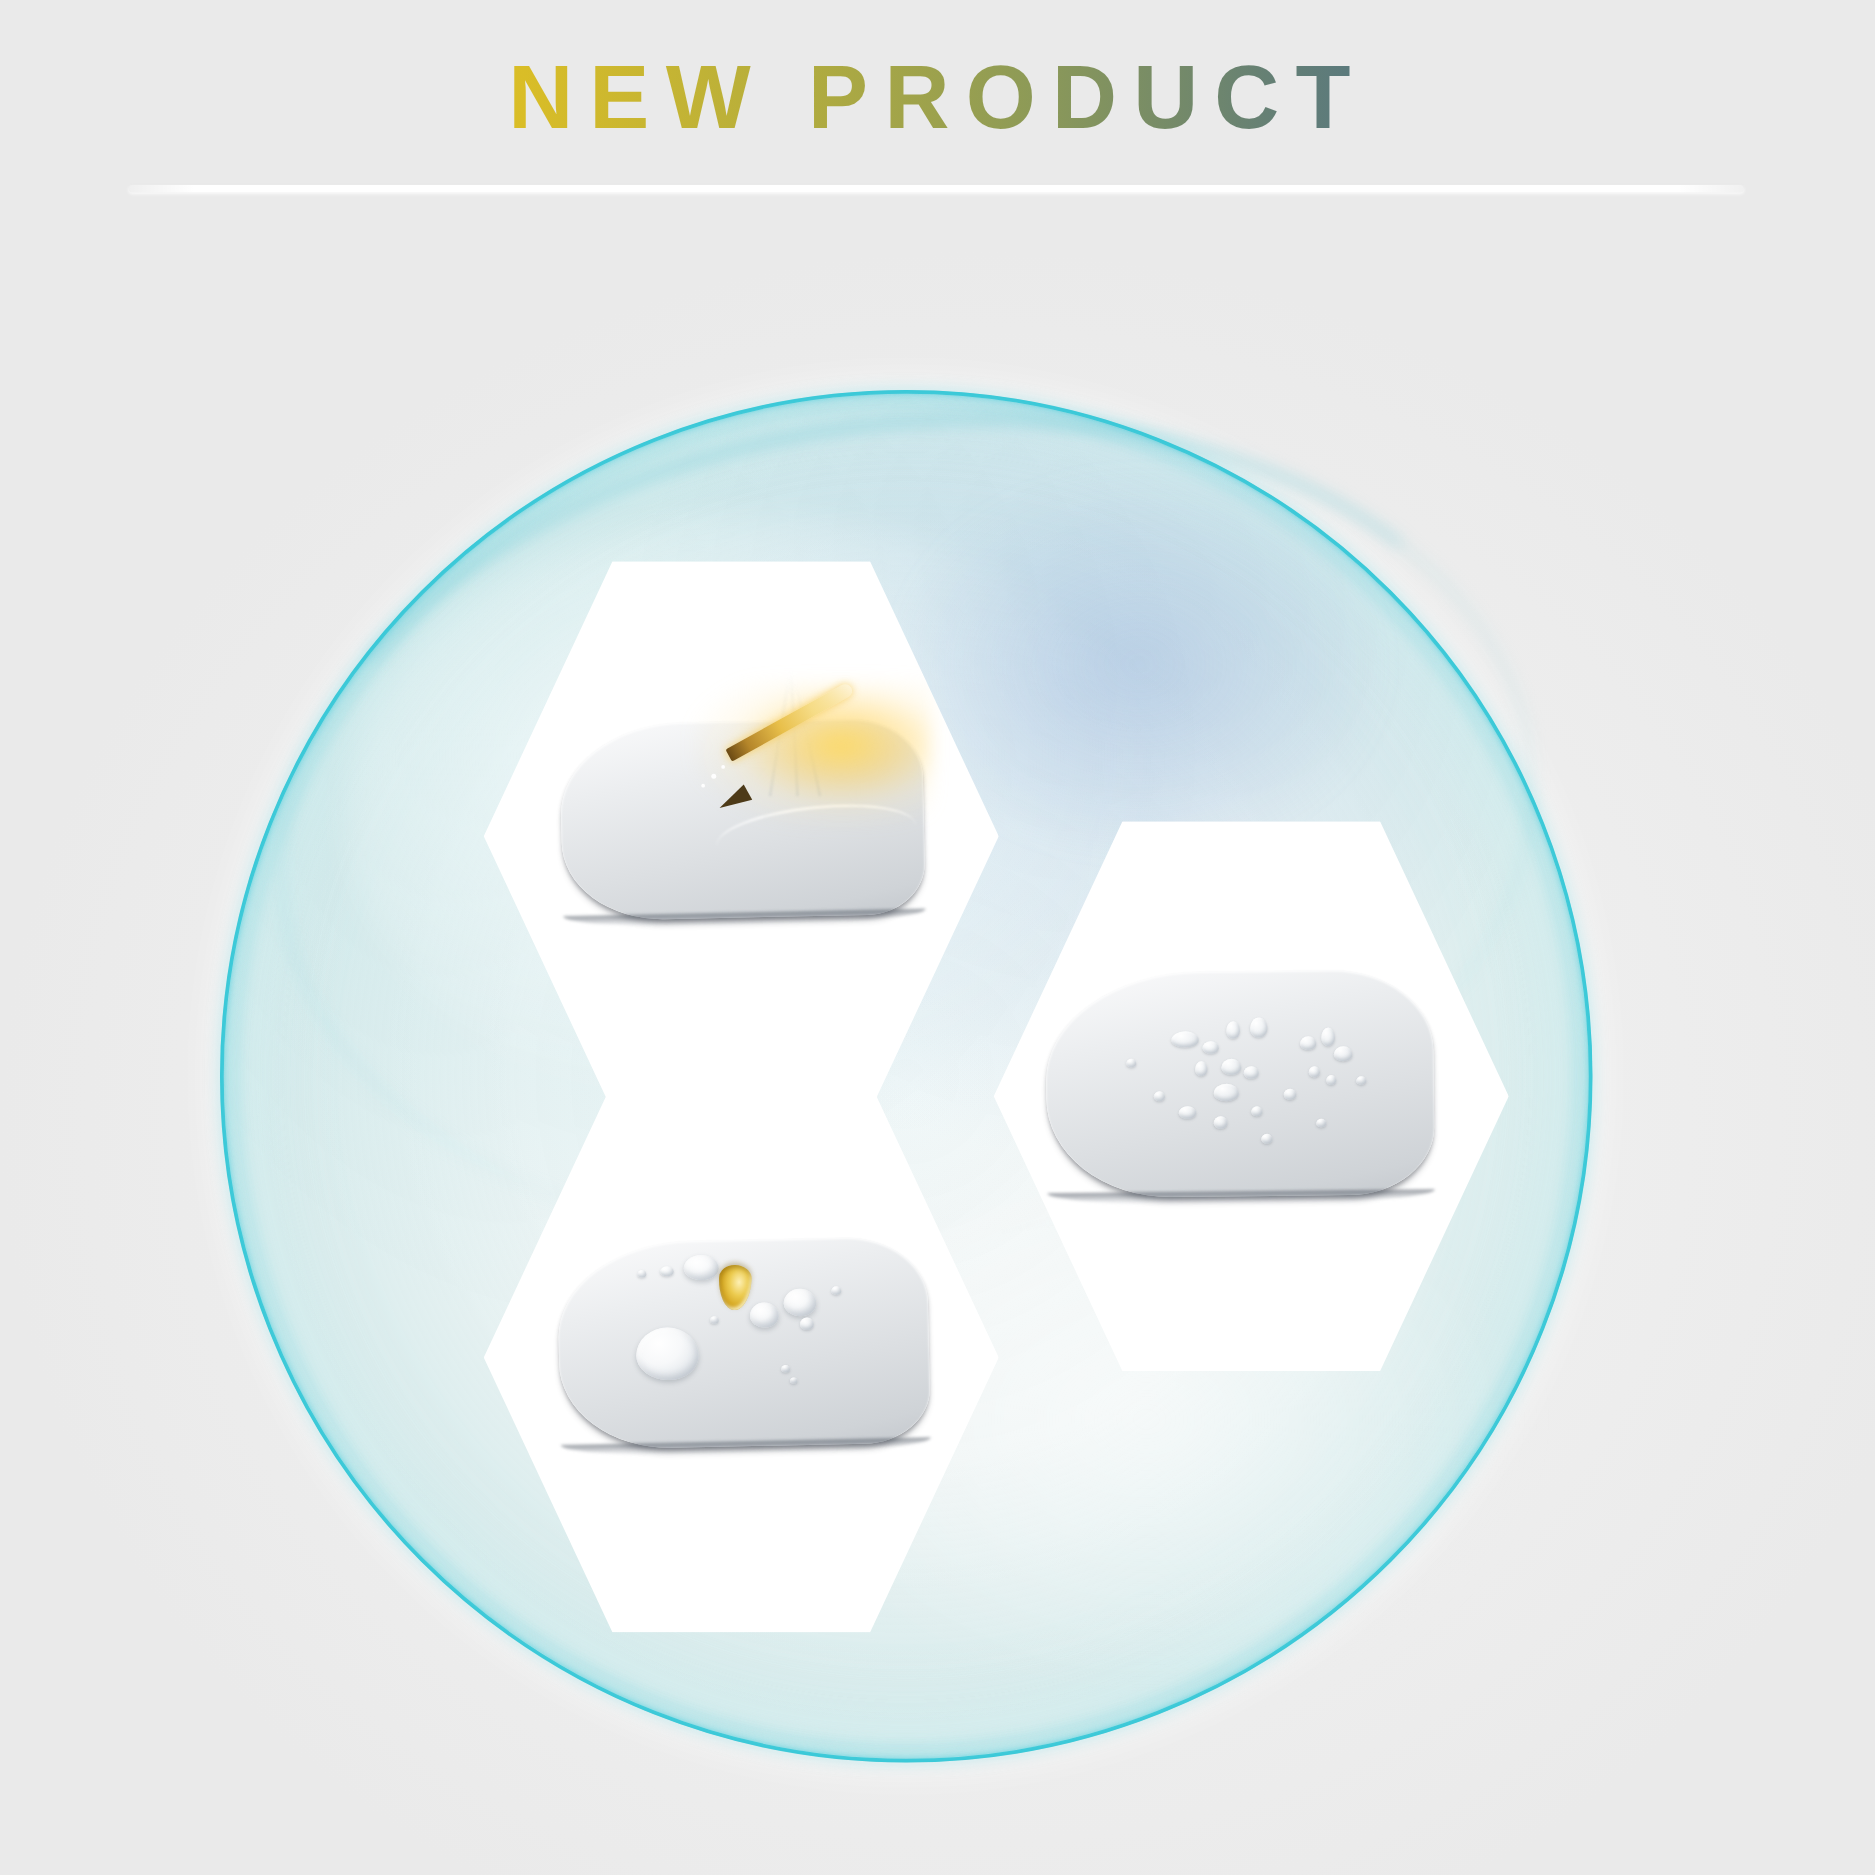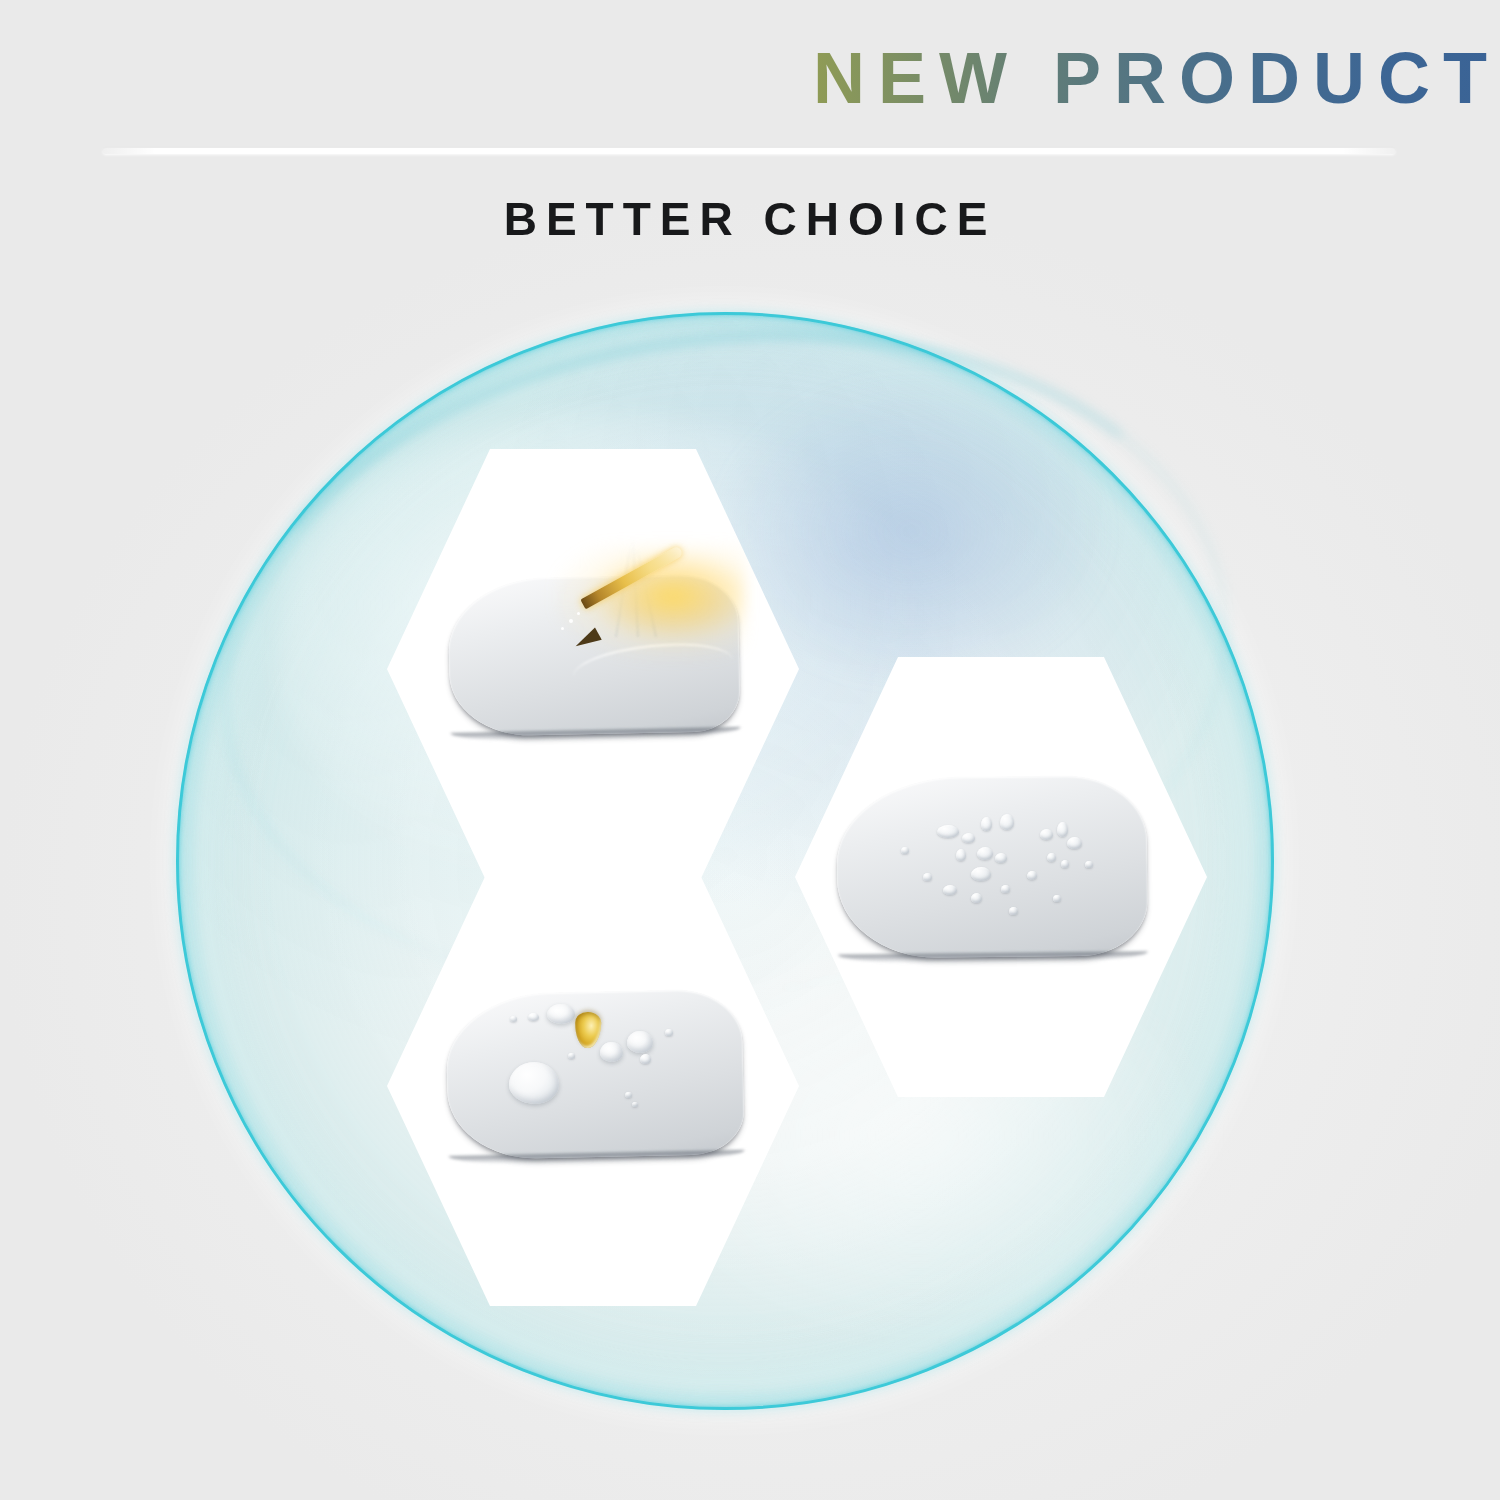--- a/index.html
+++ b/index.html
@@ -17,21 +17,21 @@
     background:
       radial-gradient(ellipse 780px 700px at 52% 60%, #f4f4f4 0%, #efefef 55%, #eaeaea 100%),
       linear-gradient(135deg, #f3f3f3 0%, #ededed 45%, #e9e9e9 100%);
     overflow:hidden;
   }
 
   
   .header { position:absolute; top:0; left:0; width:1500px; }
 
   .title {
-    text-align:right;
+    text-align:center;
     font-size:72px;
     font-weight:700;
     letter-spacing:13px;
     line-height:1;
     padding-top:42px;
     font-family:"Liberation Sans", sans-serif;
     background:linear-gradient(90deg,
         #eec820 0%,
         #e6c522 14%,
         #d9bd27 28%,
@@ -275,21 +275,20 @@
   .cap-shock { left:505px; top:766px;  letter-spacing:1.6px; }
 </style>
 </head>
 <body>
 
 <div id="poster">
 
   <div class="header">
     <div class="title">NEW PRODUCT</div>
     <div class="divider"></div>
-    <div class="subtitle">BETTER CHOICE</div>
   </div>
 
   <div class="bubble-wrap">
     <div class="bubble"></div>
     <div class="bubble-sheen-ul"></div>
     <div class="bubble-sheen-br"></div>
     <div class="bubble-iris"></div>
     <div class="bubble-arc-top"></div>
     <div class="bubble-rim-soft"></div>
     <div class="bubble-rim"></div>

